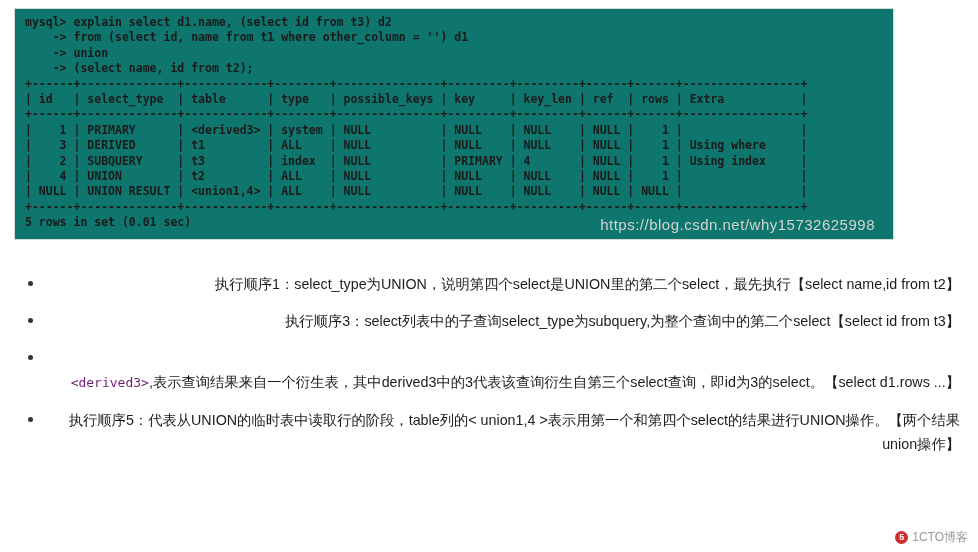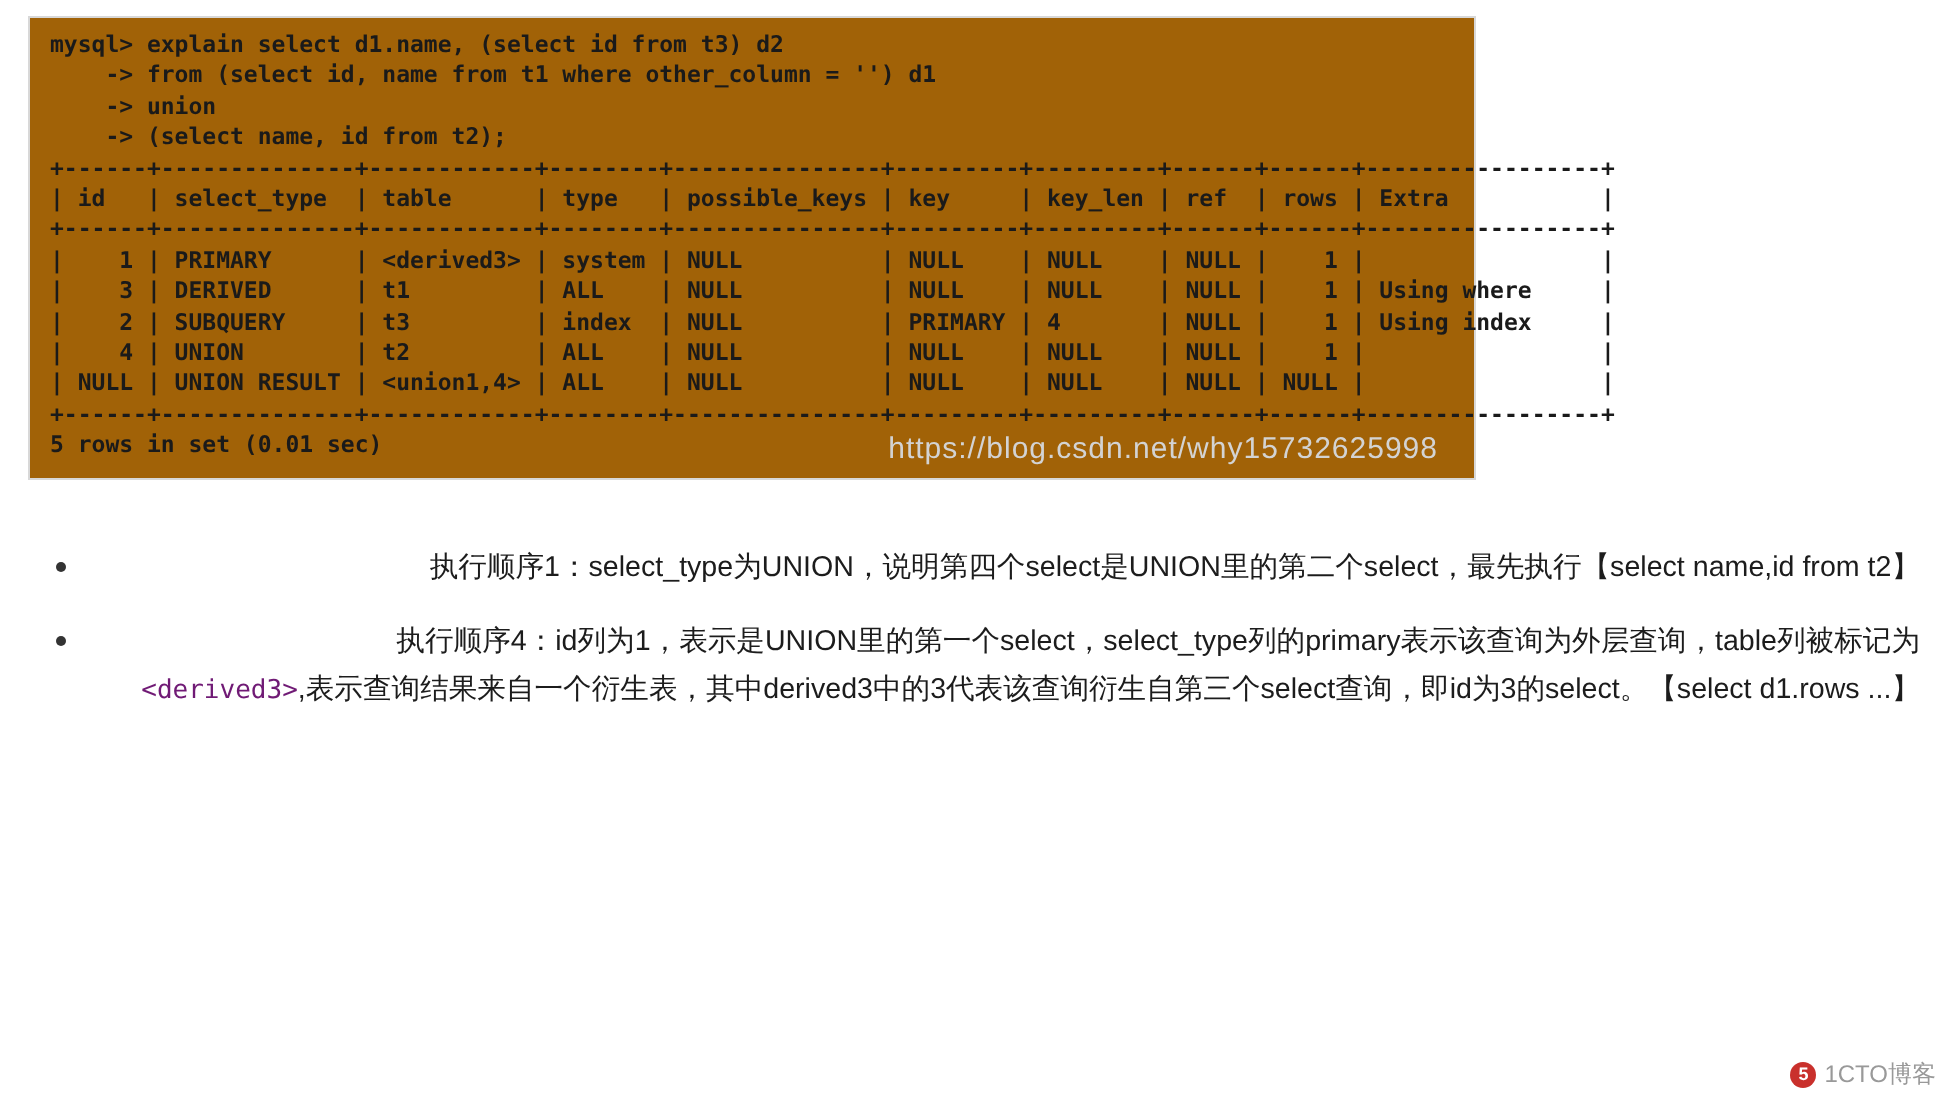--- a/index.html
+++ b/index.html
@@ -13,22 +13,22 @@
     font-family: "Liberation Sans", sans-serif;
     color: #222222;
     overflow: hidden;
     position: relative;
   }
 
   .terminal {
     position: absolute;
     left: 14px;
     top: 8px;
-    width: 724px;
-    background: #a16207;
+    width: 880px;
+    background: #0f766e;
     border: 1px solid #d8d8d8;
     padding: 6px 10px 8px 10px;
     box-sizing: border-box;
   }
 
   .terminal pre {
     margin: 0;
     font-family: "DejaVu Sans Mono", "Liberation Mono", monospace;
     font-size: 11.5px;
     line-height: 15.4px;
@@ -133,22 +133,28 @@
 5 rows in set (0.01 sec)</pre>
   <div class="watermark">https://blog.csdn.net/why15732625998</div>
 </div>
 
 <div class="notes">
   <ul class="note-list">
     <li>
       <span>执行顺序1：select_type为UNION，说明第四个select是UNION里的第二个select，最先执行【select name,id from t2】</span>
     </li>
     <li>
-      <span>执行顺序4：id列为1，表示是UNION里的第一个select，select_type列的primary表示该查询为外层查询，table列被标记为</span><br>
+      <span>执行顺序3：select列表中的子查询select_type为subquery,为整个查询中的第二个select【select id from t3】</span>
+    </li>
+    <li>
+      <br>
       <span class="code-red">&lt;derived3&gt;</span><span>,表示查询结果来自一个衍生表，其中derived3中的3代表该查询衍生自第三个select查询，即id为3的select。【select d1.rows ...】</span>
+    </li>
+    <li>
+      <span>执行顺序5：代表从UNION的临时表中读取行的阶段，table列的&lt; union1,4 &gt;表示用第一个和第四个select的结果进行UNION操作。【两个结果union操作】</span>
     </li>
   </ul>
 </div>
 
 <div class="footer-badge">
   <span class="badge-mark">5</span>
   <span>1CTO博客</span>
 </div>
 
 </body></html>

